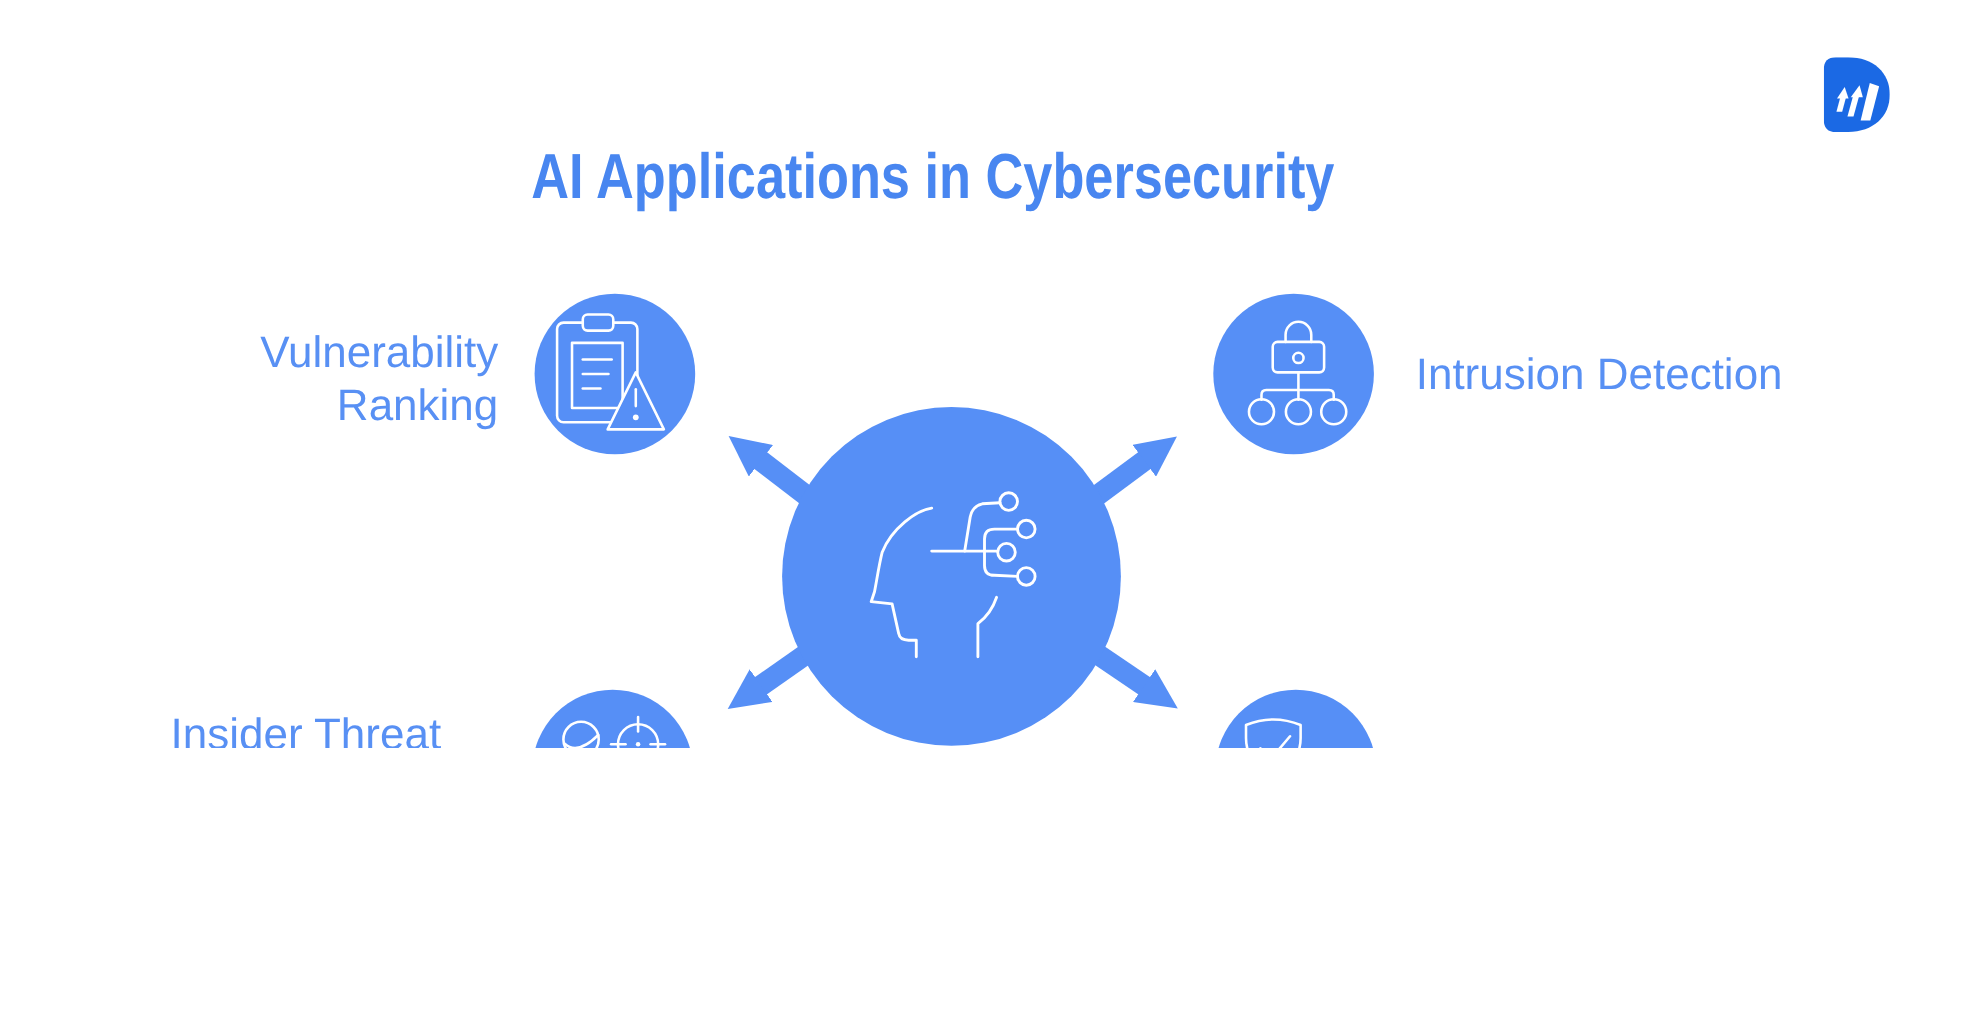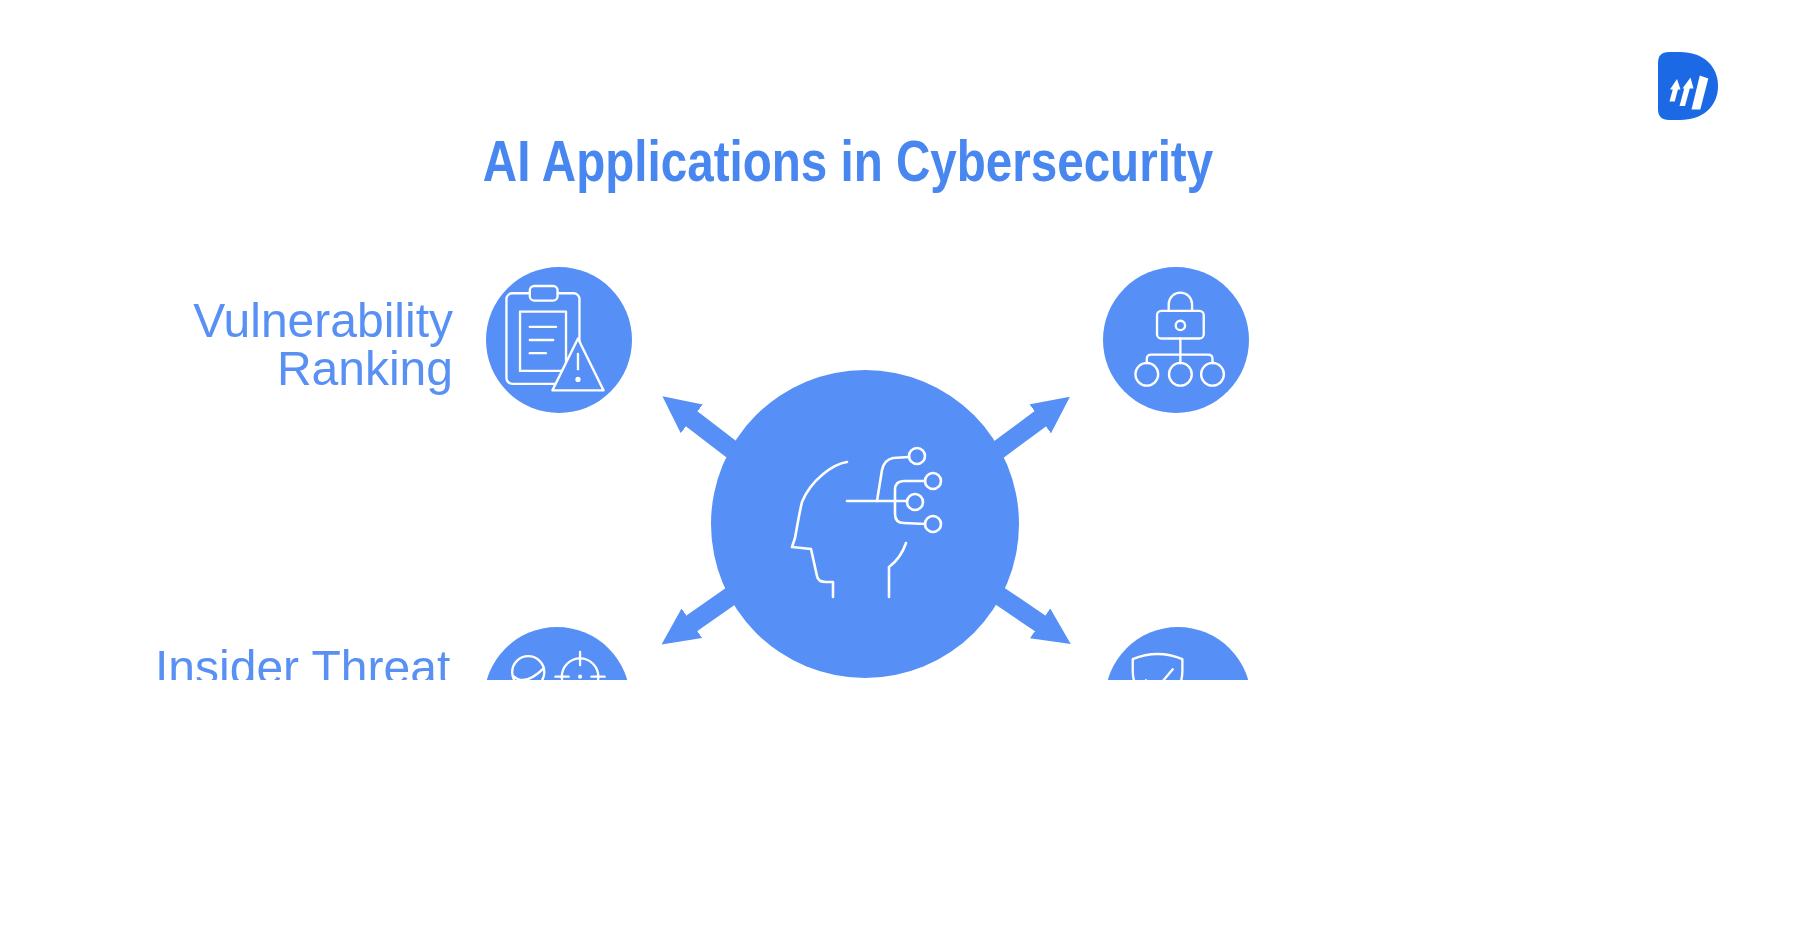--- a/index.html
+++ b/index.html
@@ -30,21 +30,21 @@
     position:absolute;width:146px;height:146px;border-radius:50%;
     background:var(--accent,#568ff6);
   }
   .node-circle svg{display:block;width:146px;height:146px;}
   .icon-stroke{stroke:#ffffff;fill:none;stroke-width:1.6;stroke-linecap:round;stroke-linejoin:round;}
   .node-tl{left:486px;top:267px;}
   .node-tr{left:1103px;top:267px;}
   .node-bl{left:484px;top:627px;}
   .node-br{left:1105px;top:627px;}
   .node-label{
-    position:absolute;font-size:48px;line-height:48px;
+    position:absolute;font-size:40px;line-height:48px;
     color:var(--label_text,#5890f4);
   }
   .label-tl{left:153px;top:297px;width:300px;text-align:right;}
   .label-tr{left:1287px;top:317px;width:430px;text-align:left;}
   .label-bl{left:155px;top:644px;width:300px;text-align:left;}
   .label-br{left:1287px;top:677px;width:430px;text-align:left;}
 </style>
 </head>
 <body>
 
@@ -113,20 +113,21 @@
         <rect x="37" y="30" width="32" height="19" rx="3"></rect>
         <circle cx="53" cy="40" r="3.2"></circle>
         <path d="M53,49 V66"></path>
         <path d="M30,66 V63 Q30,60 33,60 H72 Q75,60 75,63 V66"></path>
         <circle cx="30" cy="73.5" r="7.8"></circle>
         <circle cx="53" cy="73.5" r="7.8"></circle>
         <circle cx="75" cy="73.5" r="7.8"></circle>
       </g>
     </svg>
   </div>
+  <div class="node-label label-tr">Intrusion Detection</div>
 
   <div class="node-circle node-bl">
     <svg viewBox="0 0 100 100" aria-hidden="true">
       <g class="icon-stroke">
         <circle cx="30.3" cy="31" r="11"></circle>
         <path d="M20.1,33.6 Q28,41 41,28.2"></path>
         <path d="M15.6,67 L19.2,46 Q19.6,43.8 22.4,43.8 L38.2,43.8 Q41,43.8 41.4,46 L45.2,67 L37.2,67 L37.2,84.5 L24.7,84.5 L24.7,67 Z"></path>
         <path d="M30.3,47.7 V58"></path>
         <circle cx="65.8" cy="34" r="12.5"></circle>
         <path d="M65.8,17 V26"></path>

